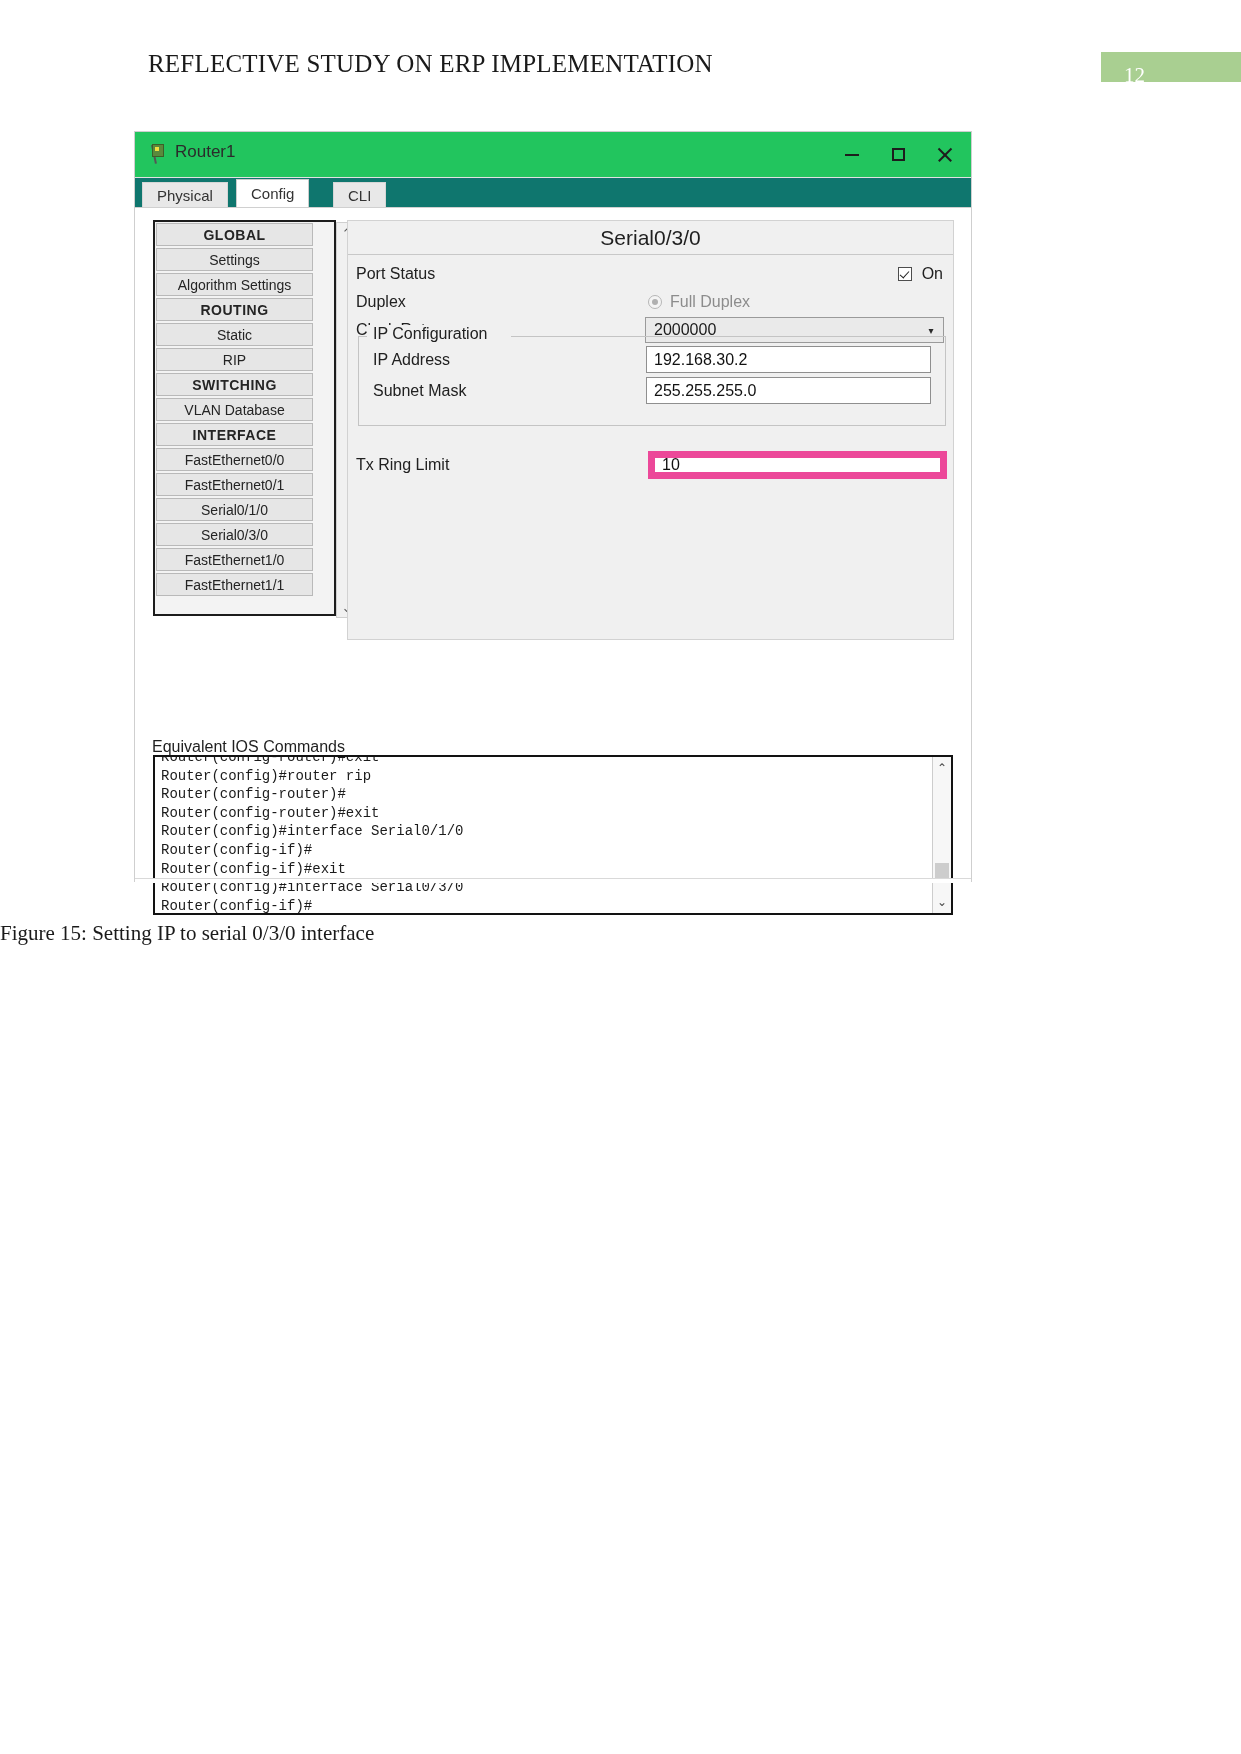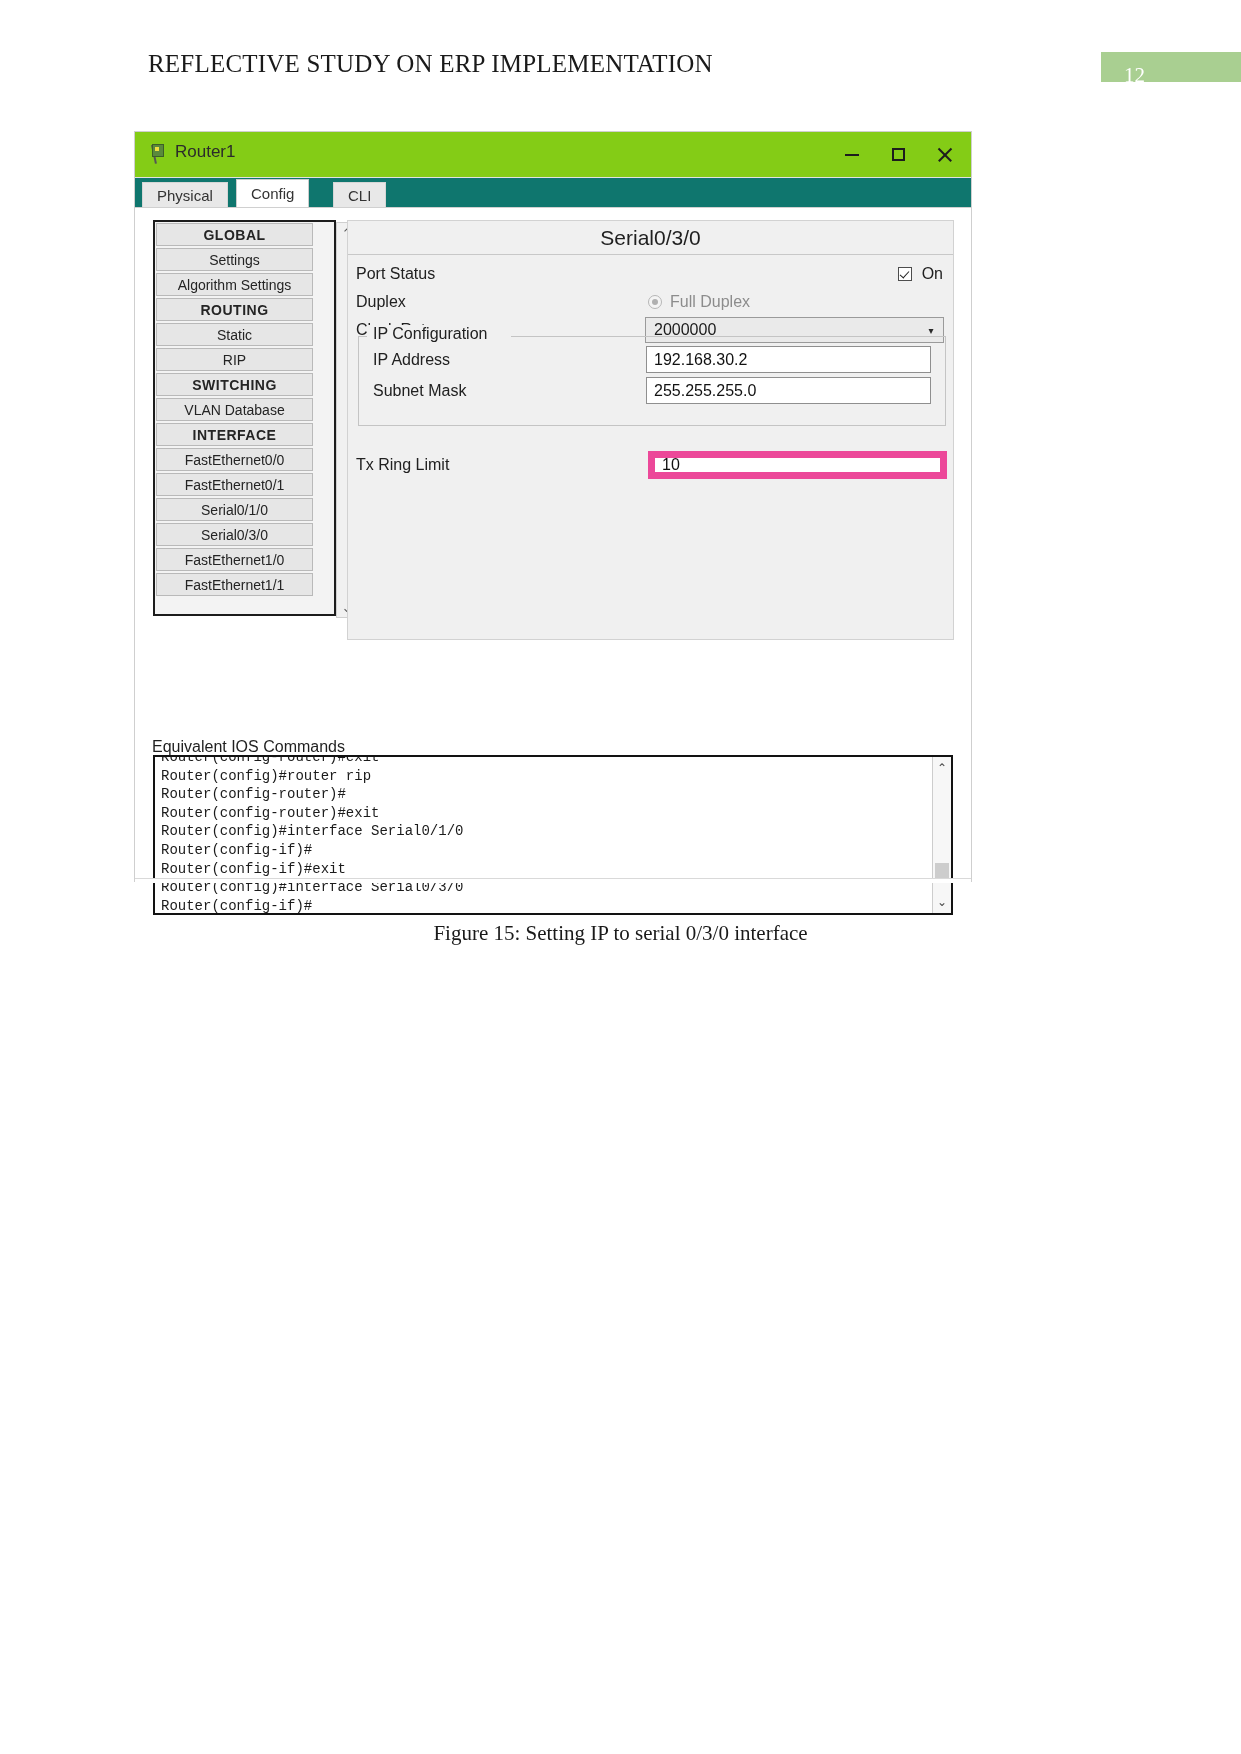--- a/index.html
+++ b/index.html
@@ -58,21 +58,21 @@
     top: 131px;
     width: 838px;
     height: 751px;
     background: #ffffff;
     border: 1px solid #cfcfcf;
     box-sizing: border-box;
   }
   .titlebar {
     position: relative;
     height: 45px;
-    background: #84cc16;
+    background: #22c55e;
     border-bottom: 1px solid #e2e2e2;
   }
   .app-icon {
     position: absolute;
     left: 14px;
     top: 12px;
     width: 19px;
     height: 20px;
   }
   .app-icon .flag {
@@ -529,21 +529,21 @@
     background: #ffffff;
     border-top: 1px solid #d9d9d9;
   }
 
   
   .caption {
     position: absolute;
     top: 921px;
     left: 0;
     width: 1241px;
-    text-align: center;
+    text-align: left;
     font-family: "Liberation Serif", serif;
     font-size: 21px;
     color: #1a1a1a;
   }
 </style>
 </head>
 <body>
 
 <div class="doc-header">
   <div class="doc-title">REFLECTIVE STUDY ON ERP IMPLEMENTATION</div>

